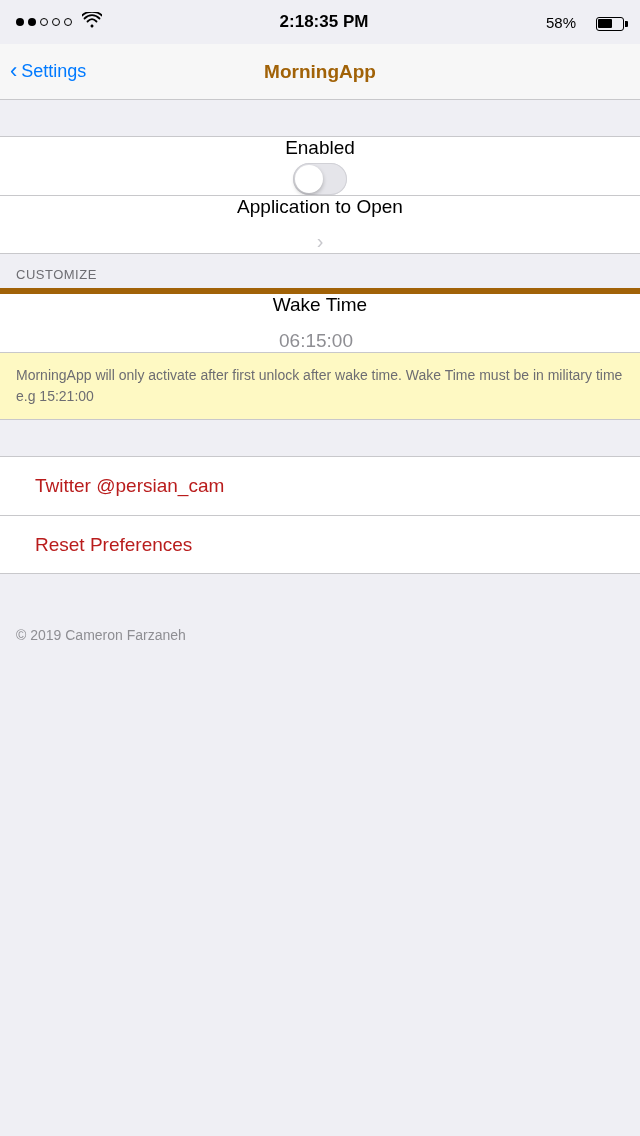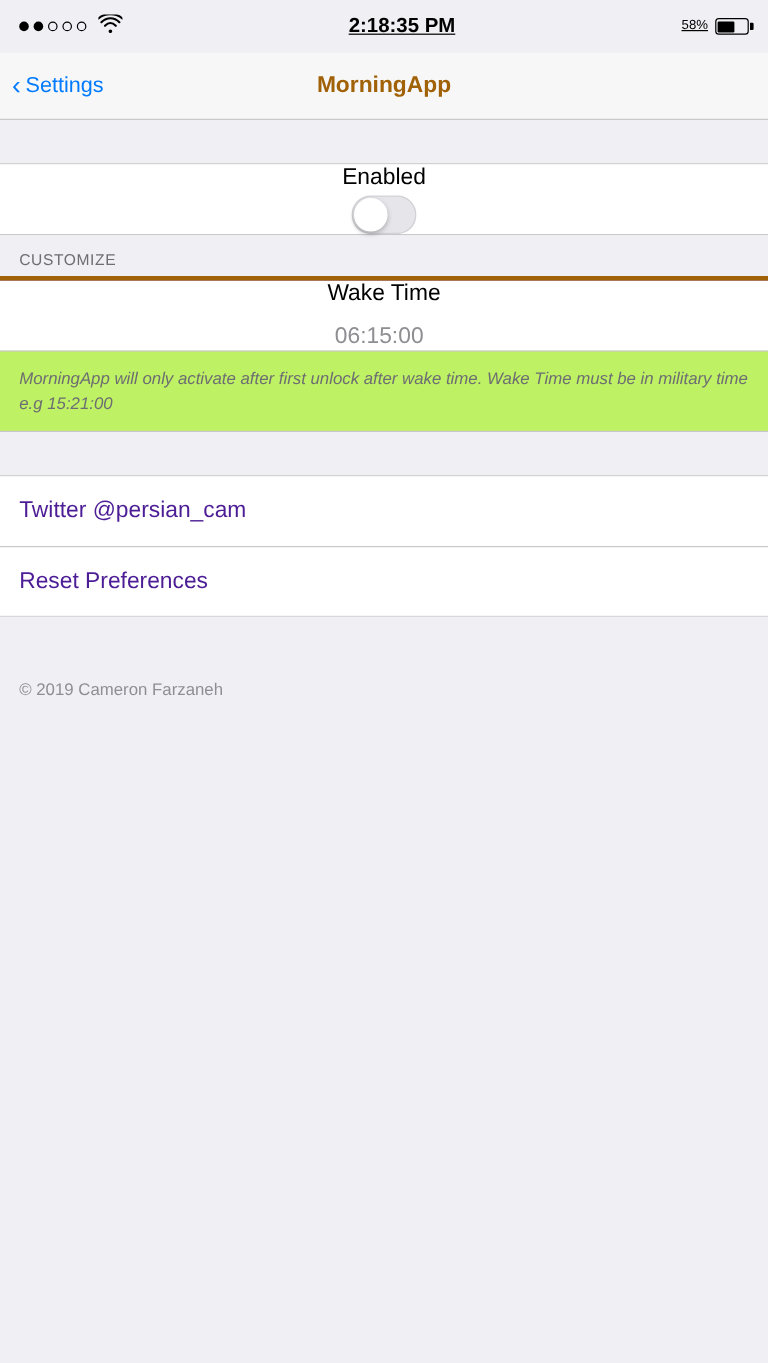--- a/index.html
+++ b/index.html
@@ -14,21 +14,20 @@
     }
 
     
     .status-bar {
       height: 44px;
       background: #efeff4;
       display: flex;
       align-items: center;
       justify-content: space-between;
       padding: 0 16px;
-      text-decoration: underline;
     }
     .status-left {
       display: flex;
       align-items: center;
       gap: 6px;
     }
     .signal-dots {
       display: flex;
       gap: 4px;
       align-items: center;
@@ -46,23 +45,23 @@
     .wifi-icon {
       margin-left: 4px;
     }
     .status-center {
       font-size: 17px;
       font-weight: 600;
       color: #000;
     }
     .status-right {
       display: flex;
-      align-items: flex-start;
-      gap: 6px;
-      font-size: 11px;
+      align-items: flex-end;
+      gap: 20px;
+      font-size: 15px;
       font-weight: 500;
     }
     .battery-container {
       display: flex;
       align-items: center;
       gap: 3px;
     }
     .battery-icon {
       width: 28px;
       height: 14px;
@@ -195,61 +194,61 @@
     }
     .section-header-text {
       font-size: 13px;
       color: #6d6d72;
       letter-spacing: 0.5px;
       text-transform: uppercase;
     }
 
     
     .info-block {
-      background: #bef264;
+      background: #fef9c3;
       border-top: 1px solid #c8c8cb;
       border-bottom: 1px solid #c8c8cb;
       padding: 12px 16px;
-      font-style: italic;
     }
     .info-text {
       font-size: 14px;
       color: #6d6d72;
       line-height: 1.5;
     }
 
     
     .link-row {
       display: flex;
       align-items: center;
       padding: 0 16px;
       min-height: 58px;
       background: #fff;
     }
     .link-row + .link-row {
       border-top: 1px solid #c8c8cb;
     }
     .link-text {
       font-size: 19px;
-      color: #4c1d95;
+      color: #b91c1c;
       cursor: pointer;
+      margin-left: 19px;
     }
 
     
     .footer {
       padding: 16px 16px;
     }
     .footer-text {
       font-size: 14px;
       color: #8e8e93;
     }
 
     .wake-time-section {
-      background: #6d28d9;
-      border-top: 4px solid #a16207;
+      background: #f97316;
+      border-top: 6px solid #a16207;
     }
   </style>
 </head>
 <body>
 
 <div class="status-bar">
   <div class="status-left">
     <div class="signal-dots">
       <div class="dot"></div>
       <div class="dot"></div>
@@ -287,20 +286,24 @@
 
 <div class="section-gap"></div>
 
 <div class="table-section">
   <div class="table-row">
     <span class="row-label">Enabled</span>
     <div class="toggle-track">
       <div class="toggle-thumb"></div>
     </div>
   </div>
+  <div class="table-row">
+    <span class="row-label">Application to Open</span>
+    <span class="row-chevron">›</span>
+  </div>
 </div>
 
 <div class="section-header">
   <span class="section-header-text">CUSTOMIZE</span>
 </div>
 
 <div class="wake-time-section">
   <div class="table-row">
     <span class="row-label">Wake Time</span>
     <span class="row-value">06:15:00</span>

